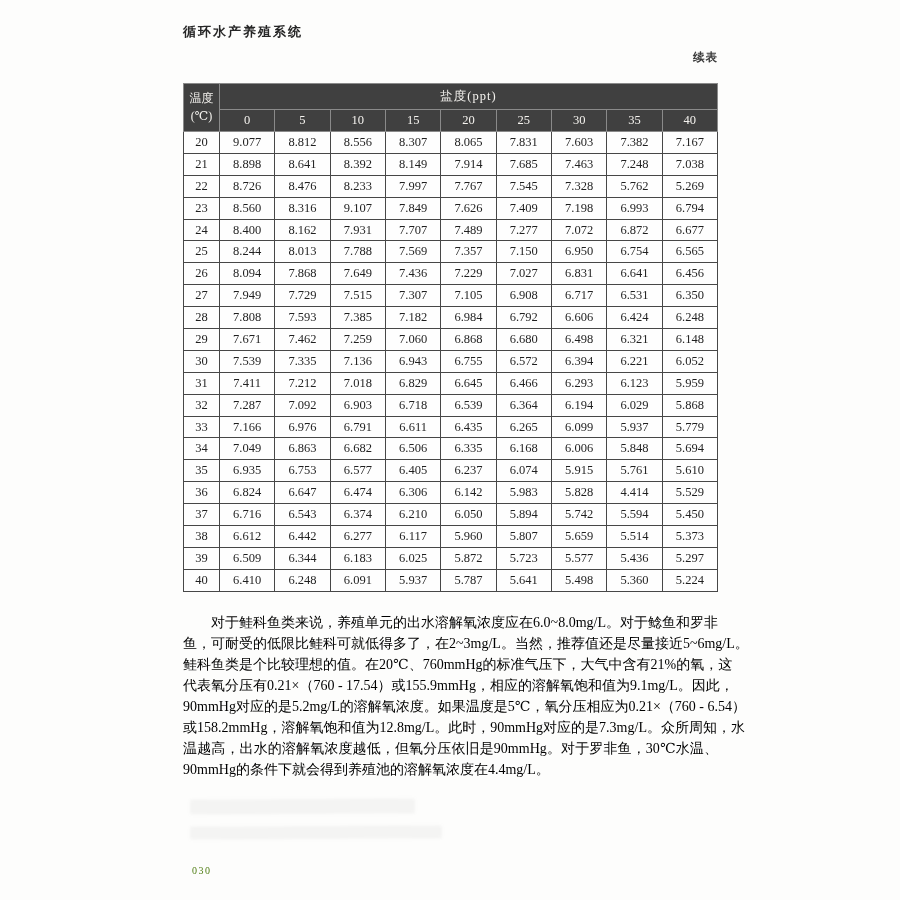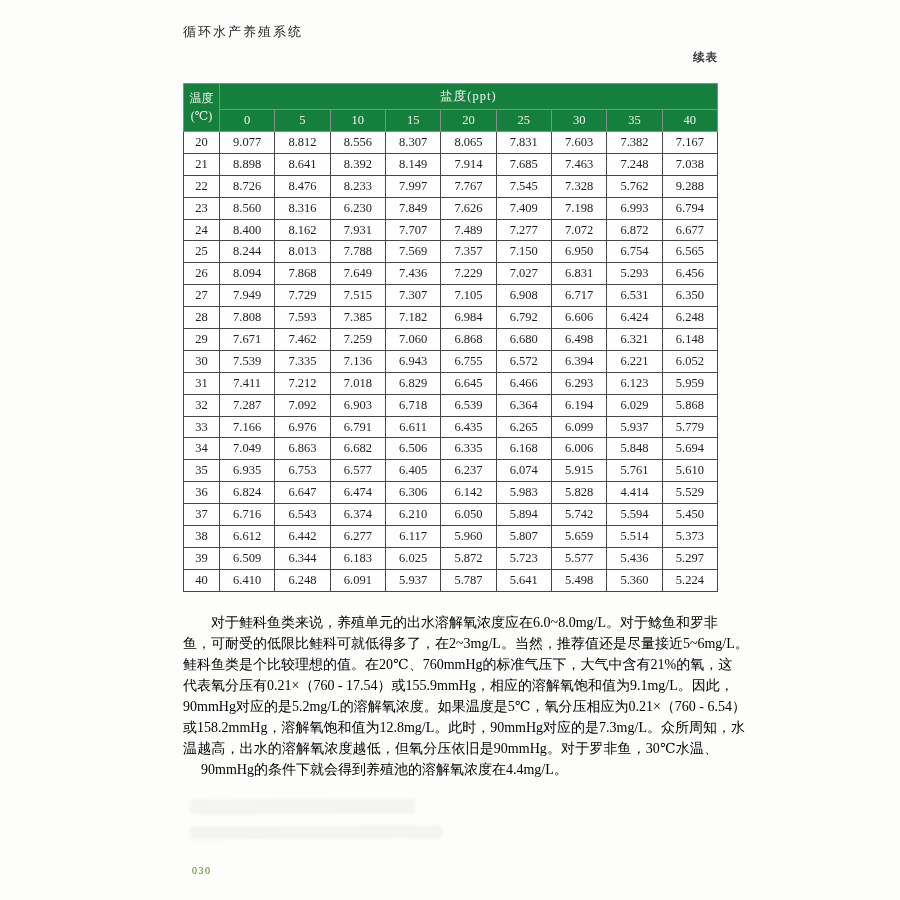--- a/index.html
+++ b/index.html
@@ -15,21 +15,21 @@
     width: 900px;
     height: 900px;
     background: #fdfdfc;
     overflow: hidden;
   }
   .running-header {
     position: absolute;
     left: 183px;
     top: 23px;
     font-size: 13px;
-    font-weight: 400;
+    font-weight: 700;
     letter-spacing: 2px;
     color: #262626;
   }
   .continued-label {
     position: absolute;
     top: 50px;
     right: 182px;
     font-size: 11.5px;
     letter-spacing: 1px;
     color: #3a3a3a;
@@ -42,21 +42,21 @@
     width: 535px;
     border-collapse: collapse;
     table-layout: fixed;
     font-size: 12.5px;
     color: #1f1f1f;
   }
   table.do-table {
     border: 1.5px solid #2f2f2f;
   }
   .do-table thead th {
-    background: #15803d;
+    background: #404040;
     color: #f5f3ef;
     font-weight: normal;
     border: 1px solid #8a8a8a;
     padding: 0;
     text-align: center;
   }
   .do-table thead tr.group-row { height: 26px; }
   .do-table thead tr.cols-row  { height: 22px; }
   .do-table thead th.corner {
     width: 35px;
@@ -86,21 +86,20 @@
     text-align: justify;
     text-align-last: justify;
     height: 21px;
     overflow: visible;
     white-space: nowrap;
   }
   .paragraph .pline.indent { text-indent: 2em; }
   .paragraph .pline.last {
     text-align: center;
     text-align-last: left;
-    margin-left: 18px;
   }
   .artifact {
     position: absolute;
     background: rgba(100, 100, 100, 0.055);
     filter: blur(1.5px);
     transform: rotate(-0.3deg);
     border-radius: 2px;
   }
   .artifact.a1 { left: 190px; top: 799px; width: 225px; height: 15px; }
   .artifact.a2 { left: 190px; top: 826px; width: 252px; height: 13px; }
@@ -173,27 +172,27 @@
         <tr>
           <td class="temp-cell">22</td>
           <td>8.726</td>
           <td>8.476</td>
           <td>8.233</td>
           <td>7.997</td>
           <td>7.767</td>
           <td>7.545</td>
           <td>7.328</td>
           <td>5.762</td>
-          <td>9.288</td>
+          <td>5.269</td>
         </tr>
         <tr>
           <td class="temp-cell">23</td>
           <td>8.560</td>
           <td>8.316</td>
-          <td>6.230</td>
+          <td>9.107</td>
           <td>7.849</td>
           <td>7.626</td>
           <td>7.409</td>
           <td>7.198</td>
           <td>6.993</td>
           <td>6.794</td>
         </tr>
         <tr>
           <td class="temp-cell">24</td>
           <td>8.400</td>
@@ -220,21 +219,21 @@
         </tr>
         <tr>
           <td class="temp-cell">26</td>
           <td>8.094</td>
           <td>7.868</td>
           <td>7.649</td>
           <td>7.436</td>
           <td>7.229</td>
           <td>7.027</td>
           <td>6.831</td>
-          <td>5.293</td>
+          <td>6.641</td>
           <td>6.456</td>
         </tr>
         <tr>
           <td class="temp-cell">27</td>
           <td>7.949</td>
           <td>7.729</td>
           <td>7.515</td>
           <td>7.307</td>
           <td>7.105</td>
           <td>6.908</td>

